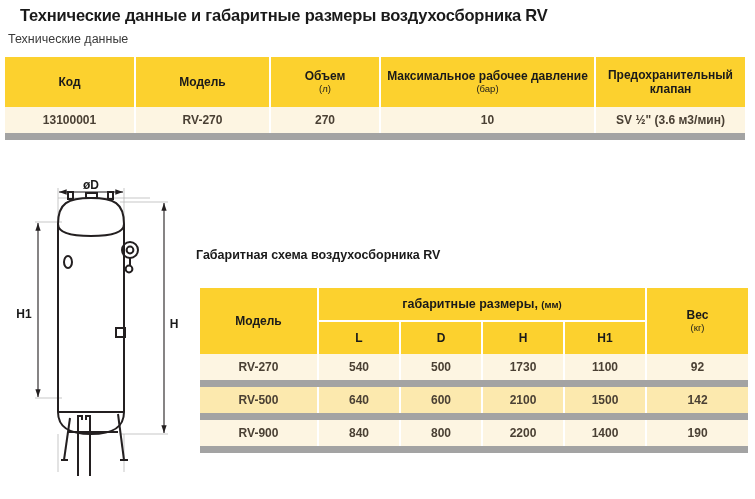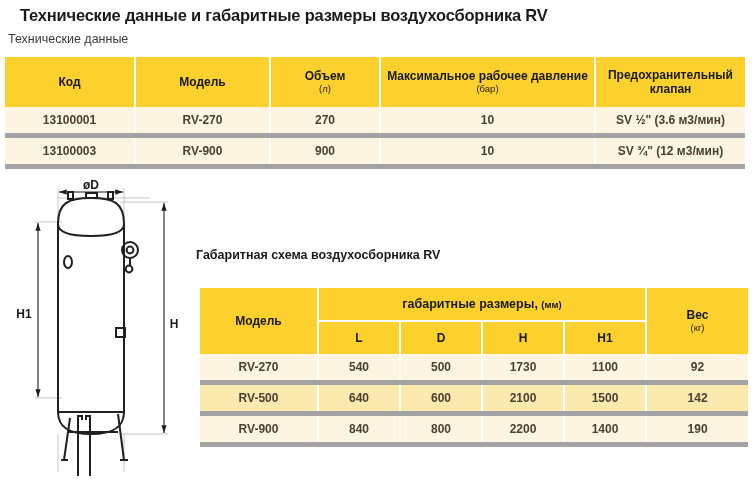--- a/index.html
+++ b/index.html
@@ -67,21 +67,21 @@
     color: #1a1a1a;
     font-weight: bold;
     border-right: 2px solid #ffffff;
     line-height: 1.18;
   }
   .tbl th.last, .tbl td.last { border-right: 0; }
   .tbl td {
     color: #4a4034;
     font-weight: bold;
     border-right: 2px solid #ffffff;
-    border-bottom: 5px solid #a3a3a3;
+    border-bottom: 7px solid #a3a3a3;
   }
   .row-a td { background: #FDF5E2; }
   .row-b td { background: #FCE9AE; }
 
   .unit {
     font-size: 9.5px;
     font-weight: normal;
     display: block;
     line-height: 1.25;
   }
@@ -154,27 +154,20 @@
       </th>
     </tr>
   </thead>
   <tbody>
     <tr class="row-a">
       <td>13100001</td>
       <td>RV-270</td>
       <td>270</td>
       <td>10</td>
       <td class="last">SV ½" (3.6 м3/мин)</td>
-    </tr>
-    <tr class="row-a">
-      <td>13100003</td>
-      <td>RV-900</td>
-      <td>900</td>
-      <td>10</td>
-      <td class="last">SV ¾" (12 м3/мин)</td>
     </tr>
   </tbody>
 </table>
 
 <div id="tank-drawing">
   <svg width="196" height="300" viewBox="0 0 196 300" xmlns="http://www.w3.org/2000/svg">
     <defs>
       <marker id="ar-s" markerWidth="8" markerHeight="8" refX="7" refY="3" orient="auto">
         <path d="M7,3 L0,0.6 L0,5.4 Z" fill="#231f20"></path>
       </marker>

